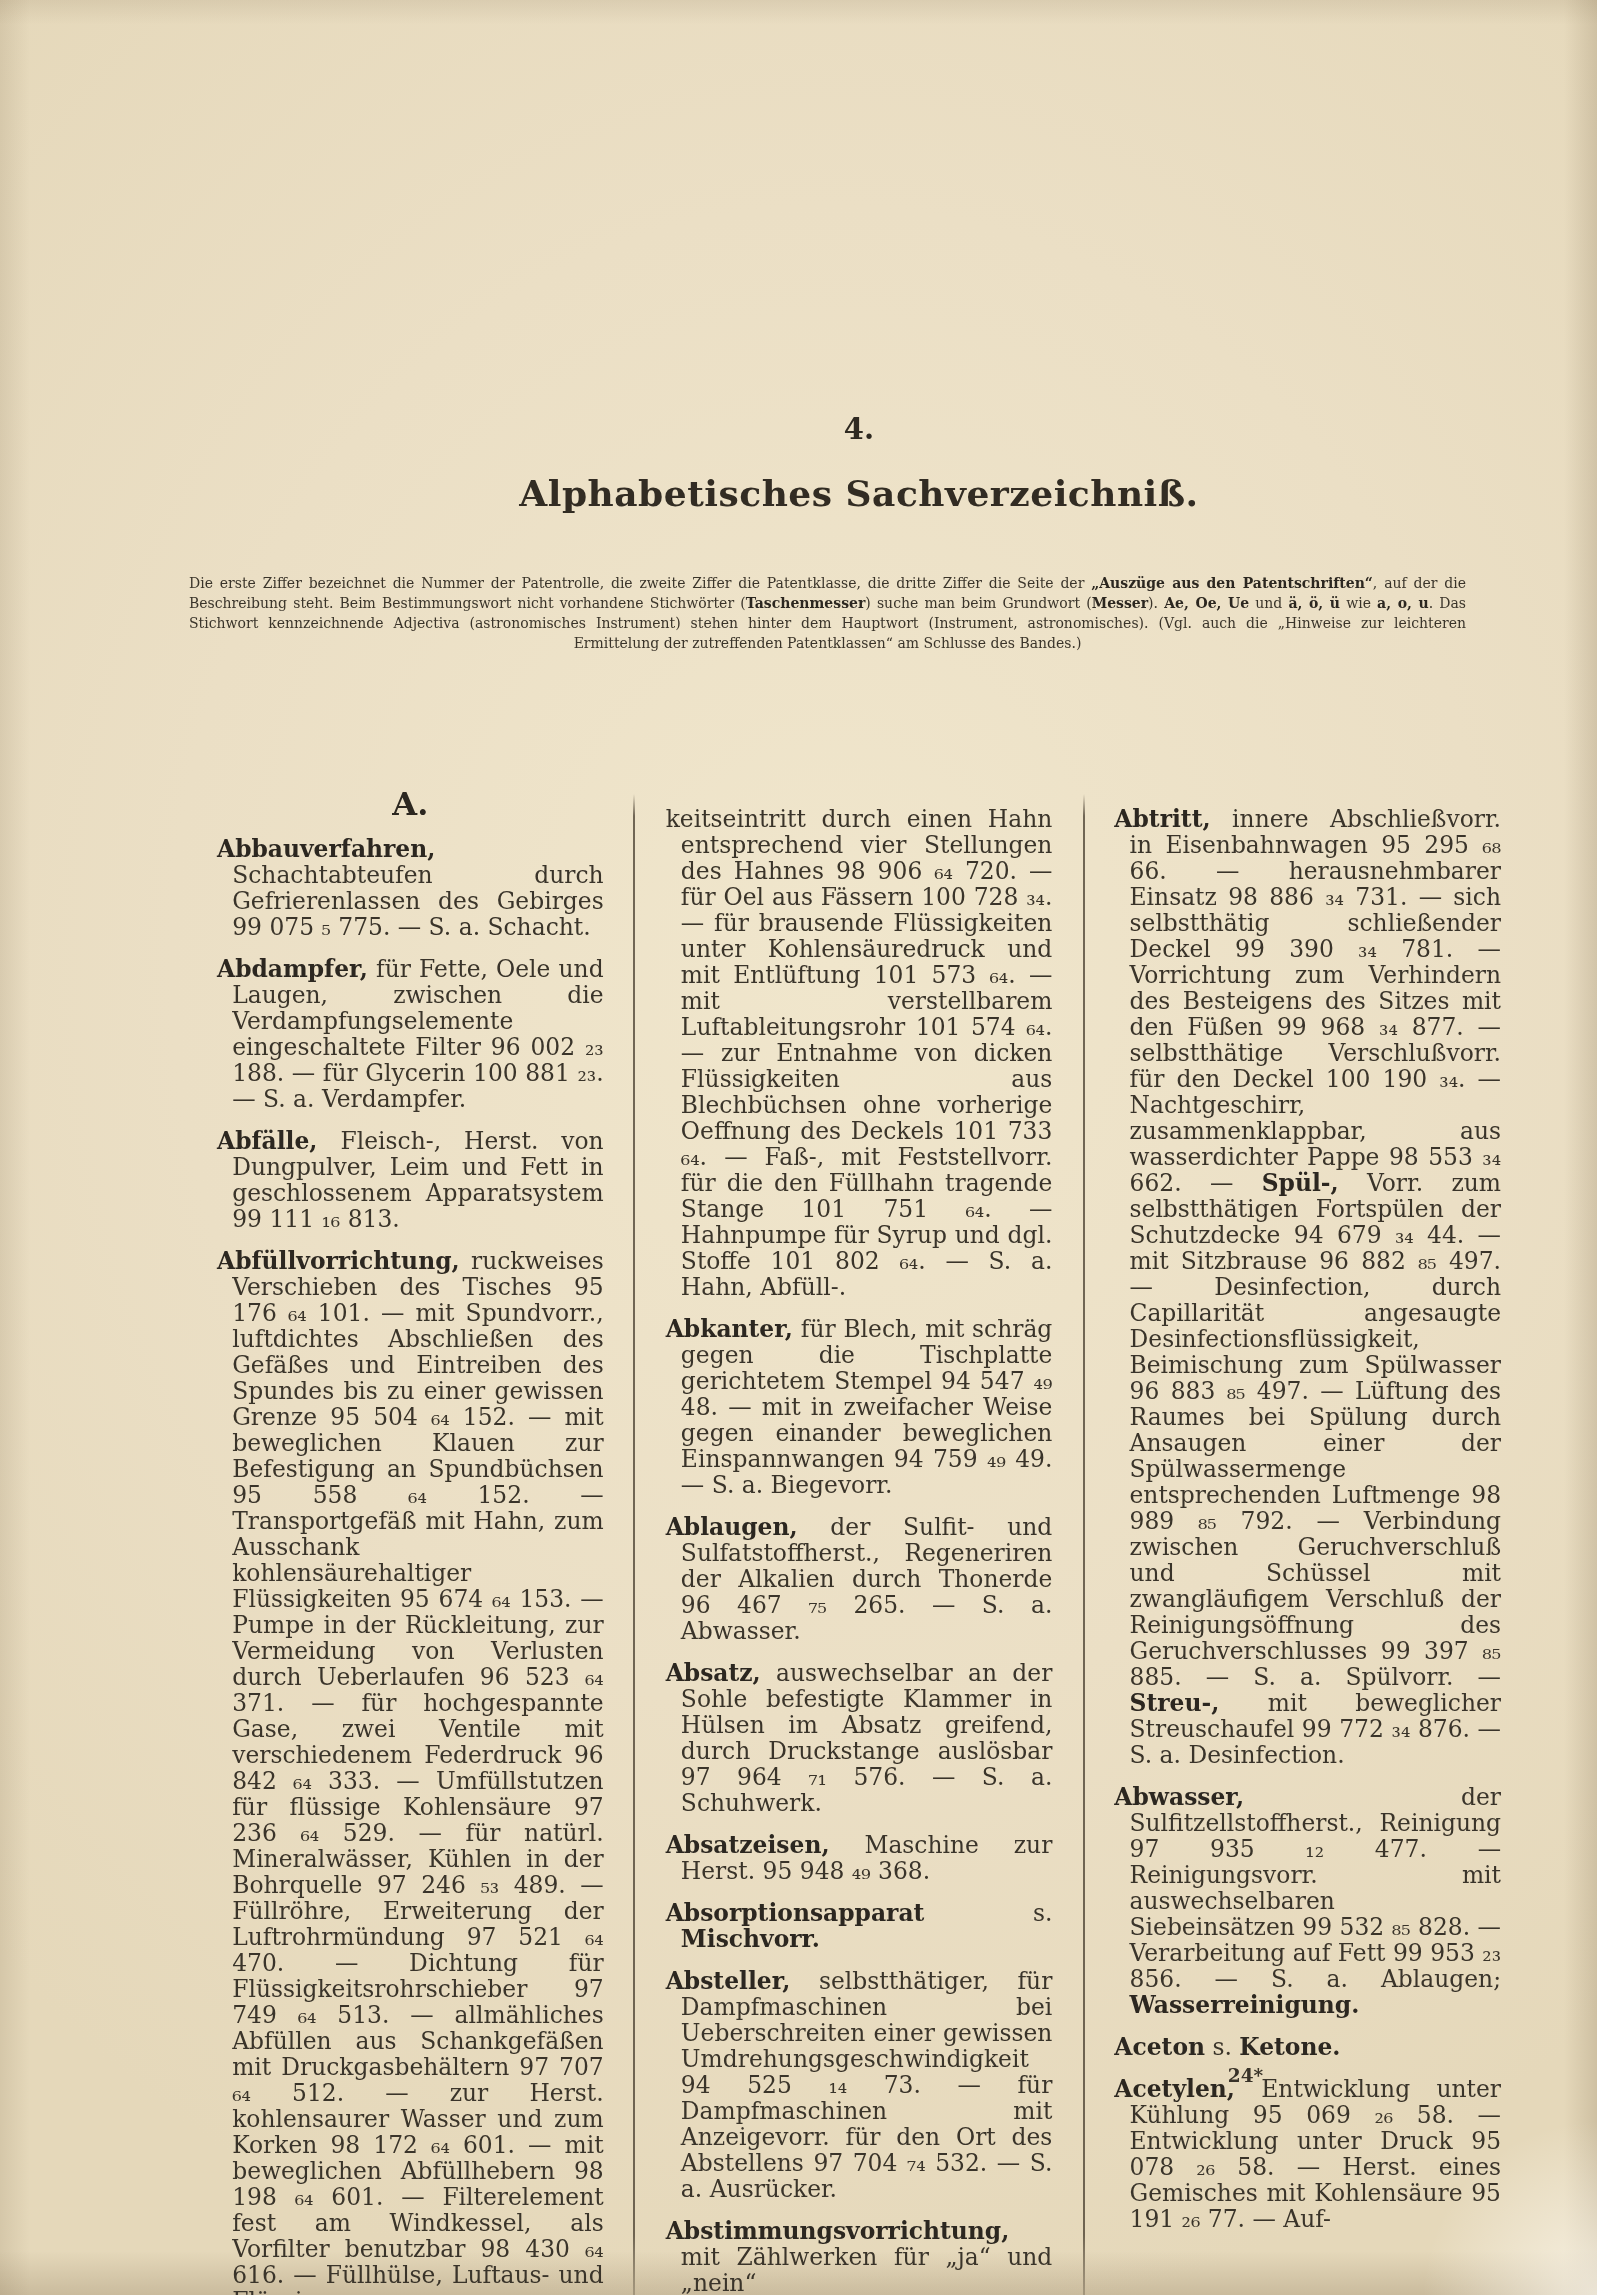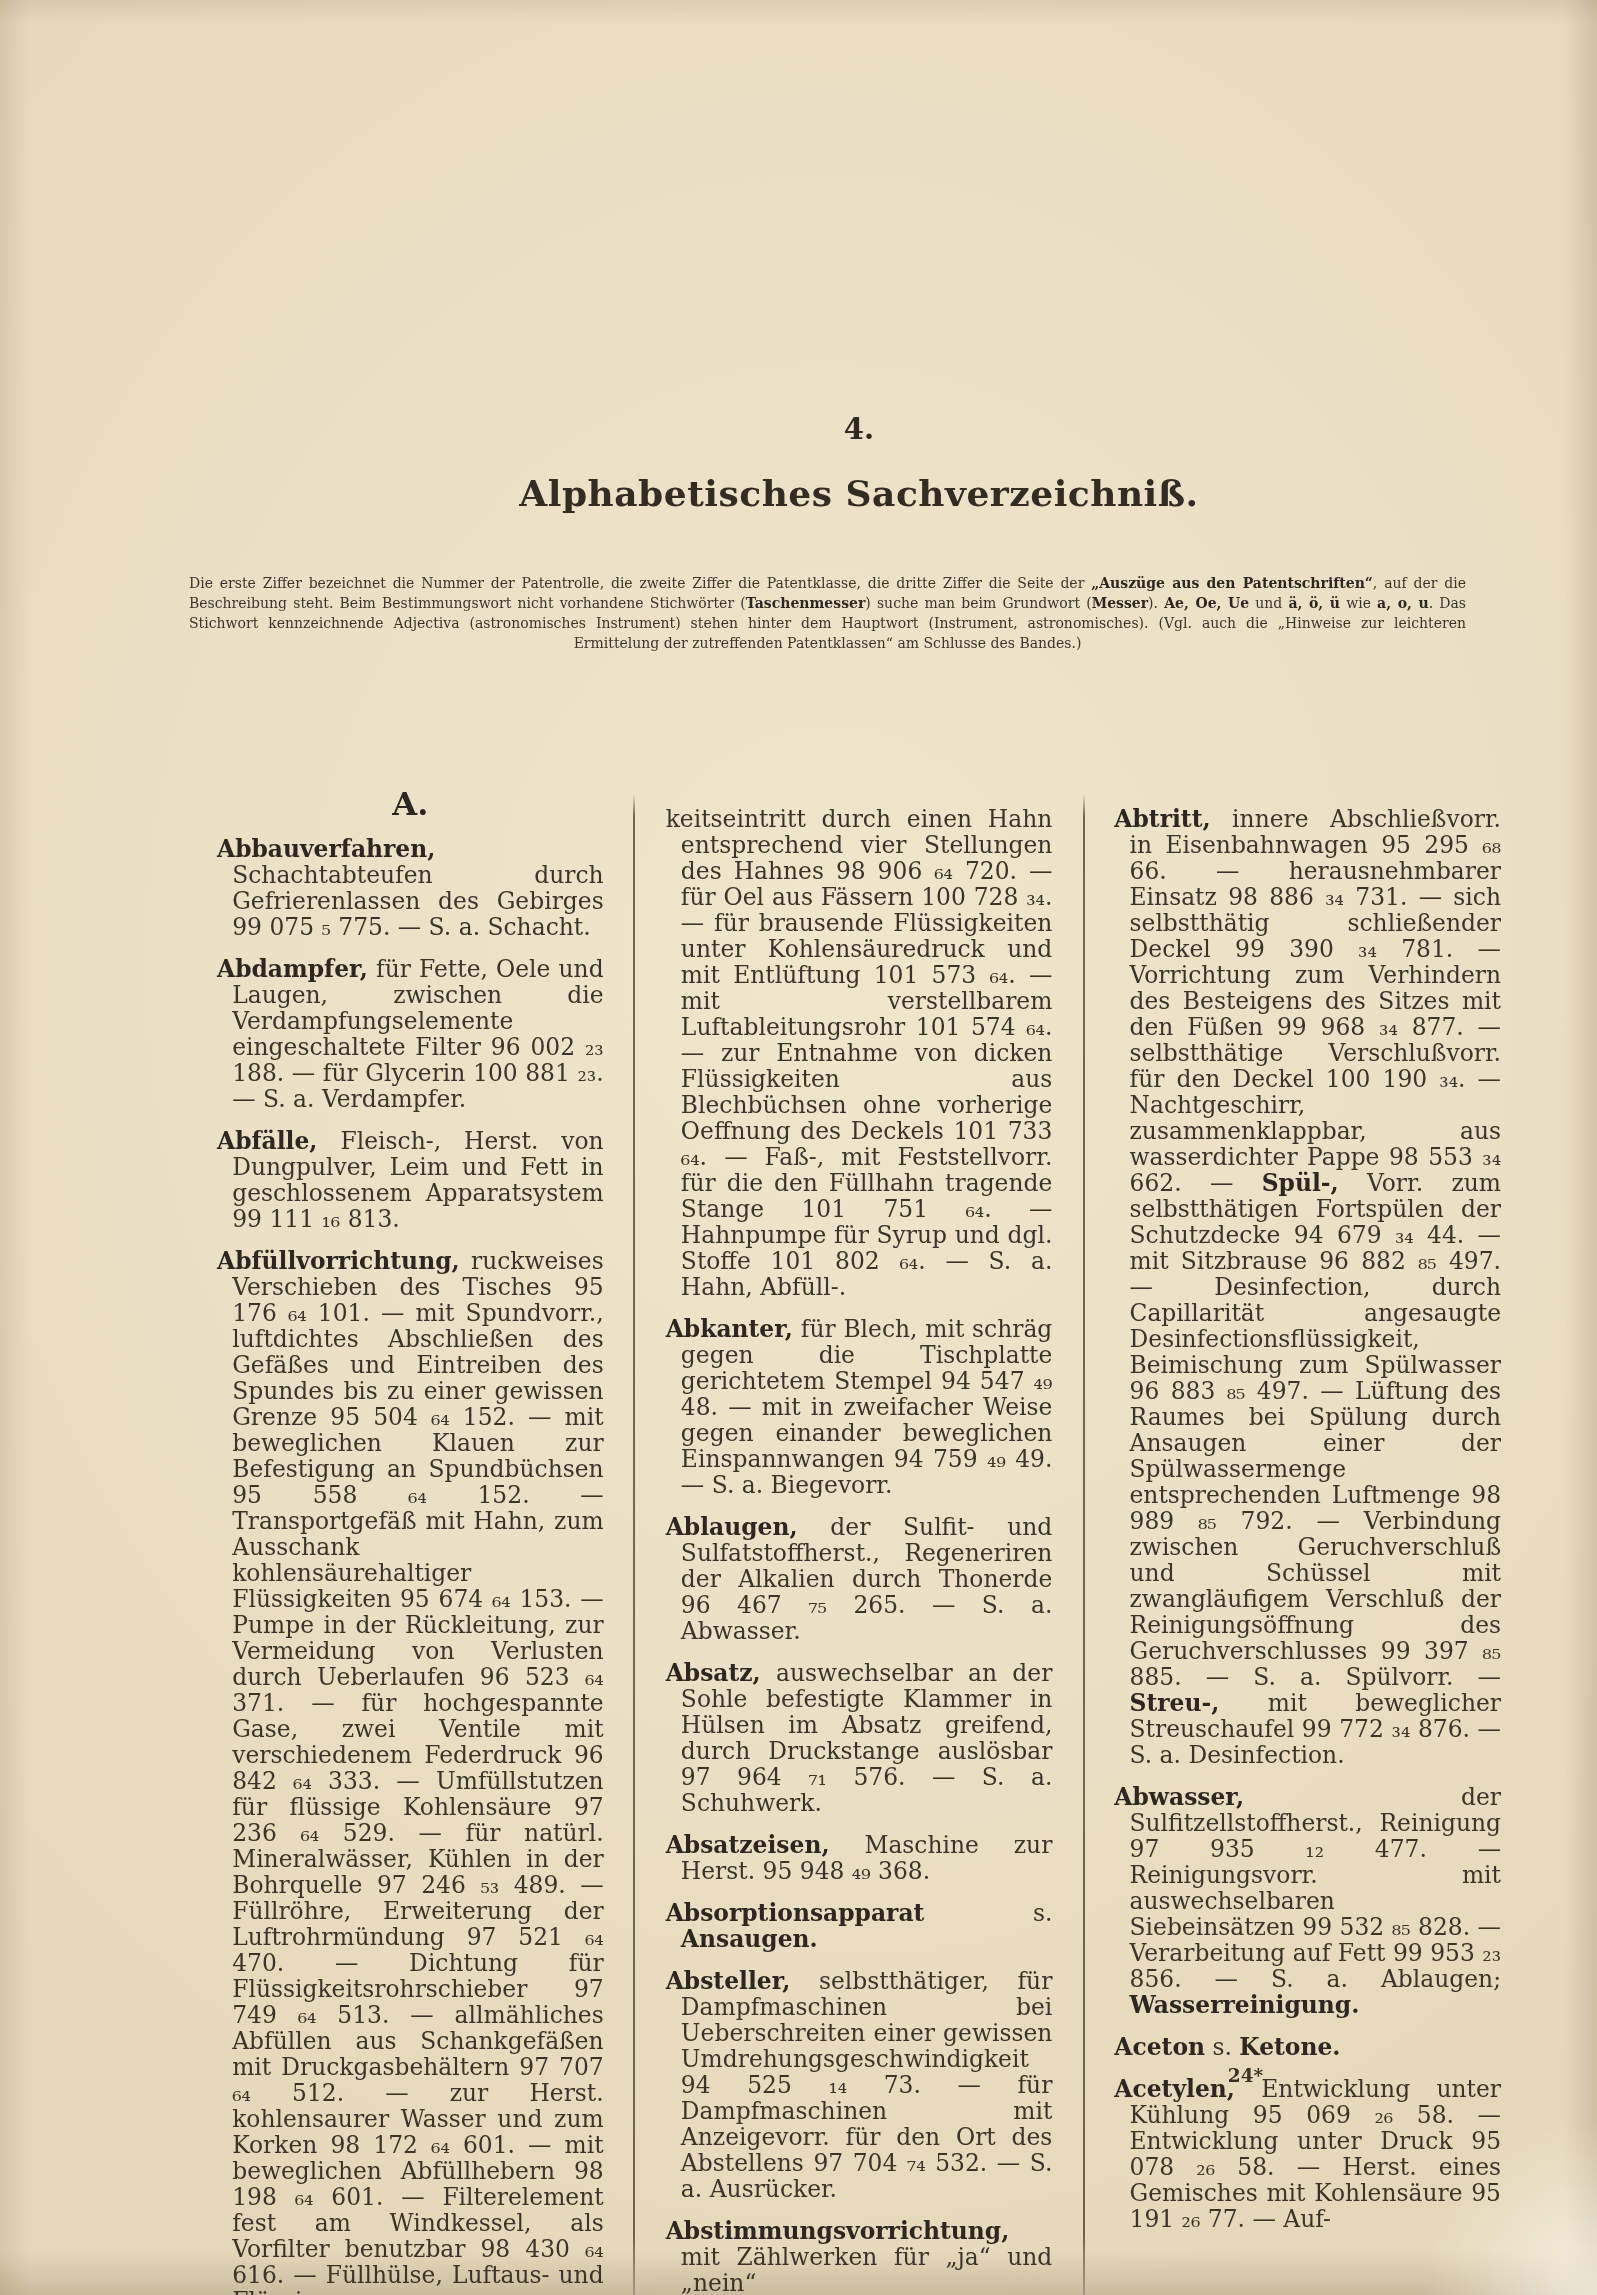--- a/index.html
+++ b/index.html
@@ -76,21 +76,21 @@
         <p class="entry"><span class="b">Abdampfer,</span><span> für Fette, Oele und Laugen, zwischen die Verdampfungselemente eingeschaltete Filter 96 002 ₂₃ 188. — für Glycerin 100 881 ₂₃. — S. a. Verdampfer.</span></p>
         <p class="entry"><span class="b">Abfälle,</span><span> Fleisch-, Herst. von Dungpulver, Leim und Fett in geschlossenem Apparatsystem 99 111 ₁₆ 813.</span></p>
         <p class="entry"><span class="b">Abfüllvorrichtung,</span><span> ruckweises Verschieben des Tisches 95 176 ₆₄ 101. — mit Spundvorr., luftdichtes Abschließen des Gefäßes und Eintreiben des Spundes bis zu einer gewissen Grenze 95 504 ₆₄ 152. — mit beweglichen Klauen zur Befestigung an Spundbüchsen 95 558 ₆₄ 152. — Transportgefäß mit Hahn, zum Ausschank kohlensäurehaltiger Flüssigkeiten 95 674 ₆₄ 153. — Pumpe in der Rückleitung, zur Vermeidung von Verlusten durch Ueberlaufen 96 523 ₆₄ 371. — für hochgespannte Gase, zwei Ventile mit verschiedenem Federdruck 96 842 ₆₄ 333. — Umfüllstutzen für flüssige Kohlensäure 97 236 ₆₄ 529. — für natürl. Mineralwässer, Kühlen in der Bohrquelle 97 246 ₅₃ 489. — Füllröhre, Erweiterung der Luftrohrmündung 97 521 ₆₄ 470. — Dichtung für Flüssigkeitsrohrschieber 97 749 ₆₄ 513. — allmähliches Abfüllen aus Schankgefäßen mit Druckgasbehältern 97 707 ₆₄ 512. — zur Herst. kohlensaurer Wasser und zum Korken 98 172 ₆₄ 601. — mit beweglichen Abfüllhebern 98 198 ₆₄ 601. — Filterelement fest am Windkessel, als Vorfilter benutzbar 98 430 ₆₄ 616. — Füllhülse, Luftaus- und Flüssig-</span></p>
       </div>
     <div class="col">
         <p class="entry"><span>keitseintritt durch einen Hahn entsprechend vier Stellungen des Hahnes 98 906 ₆₄ 720. — für Oel aus Fässern 100 728 ₃₄. — für brausende Flüssigkeiten unter Kohlensäuredruck und mit Entlüftung 101 573 ₆₄. — mit verstellbarem Luftableitungsrohr 101 574 ₆₄. — zur Entnahme von dicken Flüssigkeiten aus Blechbüchsen ohne vorherige Oeffnung des Deckels 101 733 ₆₄. — Faß-, mit Feststellvorr. für die den Füllhahn tragende Stange 101 751 ₆₄. — Hahnpumpe für Syrup und dgl. Stoffe 101 802 ₆₄. — S. a. Hahn, Abfüll-.</span></p>
         <p class="entry"><span class="b">Abkanter,</span><span> für Blech, mit schräg gegen die Tischplatte gerichtetem Stempel 94 547 ₄₉ 48. — mit in zweifacher Weise gegen einander beweglichen Einspannwangen 94 759 ₄₉ 49. — S. a. Biegevorr.</span></p>
         <p class="entry"><span class="b">Ablaugen,</span><span> der Sulfit- und Sulfatstoffherst., Regeneriren der Alkalien durch Thonerde 96 467 ₇₅ 265. — S. a. Abwasser.</span></p>
         <p class="entry"><span class="b">Absatz,</span><span> auswechselbar an der Sohle befestigte Klammer in Hülsen im Absatz greifend, durch Druckstange auslösbar 97 964 ₇₁ 576. — S. a. Schuhwerk.</span></p>
         <p class="entry"><span class="b">Absatzeisen,</span><span> Maschine zur Herst. 95 948 ₄₉ 368.</span></p>
-        <p class="entry"><span class="b">Absorptionsapparat</span><span> s. </span><span class="b">Ansaugen.</span></p>
+        <p class="entry"><span class="b">Absorptionsapparat</span><span> s. </span><span class="b">Mischvorr.</span></p>
         <p class="entry"><span class="b">Absteller,</span><span> selbstthätiger, für Dampfmaschinen bei Ueberschreiten einer gewissen Umdrehungsgeschwindigkeit 94 525 ₁₄ 73. — für Dampfmaschinen mit Anzeigevorr. für den Ort des Abstellens 97 704 ₇₄ 532. — S. a. Ausrücker.</span></p>
         <p class="entry"><span class="b">Abstimmungsvorrichtung,</span><span> mit Zählwerken für „ja“ und „nein“</span></p>
       </div>
     <div class="col">
         <p class="entry"><span class="b">Abtritt,</span><span> innere Abschließvorr. in Eisenbahnwagen 95 295 ₆₈ 66. — herausnehmbarer Einsatz 98 886 ₃₄ 731. — sich selbstthätig schließender Deckel 99 390 ₃₄ 781. — Vorrichtung zum Verhindern des Besteigens des Sitzes mit den Füßen 99 968 ₃₄ 877. — selbstthätige Verschlußvorr. für den Deckel 100 190 ₃₄. — Nachtgeschirr, zusammenklappbar, aus wasserdichter Pappe 98 553 ₃₄ 662. — </span><span class="b">Spül-,</span><span> Vorr. zum selbstthätigen Fortspülen der Schutzdecke 94 679 ₃₄ 44. — mit Sitzbrause 96 882 ₈₅ 497. — Desinfection, durch Capillarität angesaugte Desinfectionsflüssigkeit, Beimischung zum Spülwasser 96 883 ₈₅ 497. — Lüftung des Raumes bei Spülung durch Ansaugen einer der Spülwassermenge entsprechenden Luftmenge 98 989 ₈₅ 792. — Verbindung zwischen Geruchverschluß und Schüssel mit zwangläufigem Verschluß der Reinigungsöffnung des Geruchverschlusses 99 397 ₈₅ 885. — S. a. Spülvorr. — </span><span class="b">Streu-,</span><span> mit beweglicher Streuschaufel 99 772 ₃₄ 876. — S. a. Desinfection.</span></p>
         <p class="entry"><span class="b">Abwasser,</span><span> der Sulfitzellstoffherst., Reinigung 97 935 ₁₂ 477. — Reinigungsvorr. mit auswechselbaren Siebeinsätzen 99 532 ₈₅ 828. — Verarbeitung auf Fett 99 953 ₂₃ 856. — S. a. Ablaugen; </span><span class="b">Wasserreinigung.</span></p>
         <p class="entry"><span class="b">Aceton</span><span> s. </span><span class="b">Ketone.</span></p>
         <p class="entry"><span class="b">Acetylen,</span><span> Entwicklung unter Kühlung 95 069 ₂₆ 58. — Entwicklung unter Druck 95 078 ₂₆ 58. — Herst. eines Gemisches mit Kohlensäure 95 191 ₂₆ 77. — Auf-</span></p>
       </div>
     <div class="divider d1"></div>

